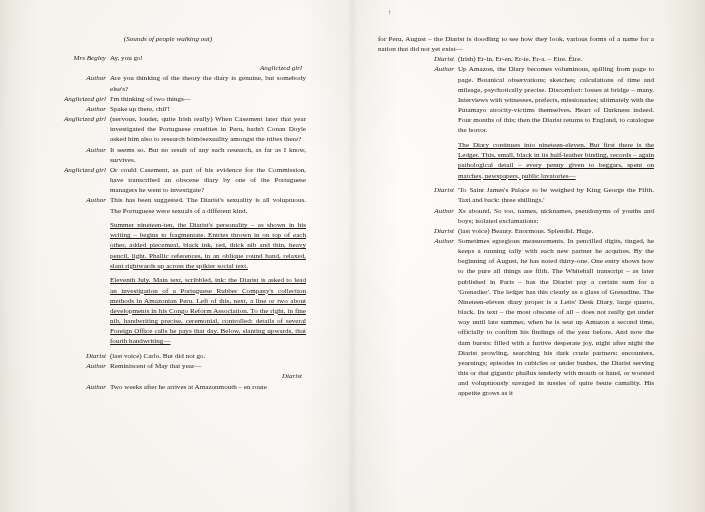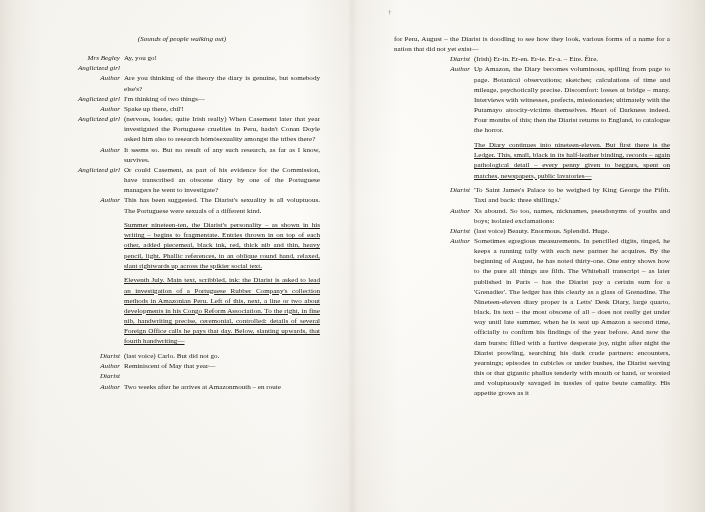--- a/index.html
+++ b/index.html
@@ -33,36 +33,37 @@
   }
   .col {
     position: absolute;
     top: 34px;
     width: 276px;
     font-size: 7.1px;
     line-height: 10.15px;
     color: #201c18;
     text-align: justify;
   }
-  .col.left { left: 44px; }
-  .col.right { left: 394px; }
+  .col.left { left: 30px; }
+  .col.right { left: 378px; }
 
   .fig-mark {
     position: absolute;
     left: 388px;
     top: 8px;
     font-size: 7px;
     color: #8d877c;
   }
 
   
   .line {
     display: flex;
     align-items: flex-start;
     margin-bottom: 0px;
+    justify-content: flex-end;
   }
   .spk {
     width: 76px;
     flex: 0 0 76px;
     text-align: right;
     padding-right: 4px;
     font-style: italic;
     white-space: nowrap;
     font-size: 7.1px;
     line-height: 10.15px;

